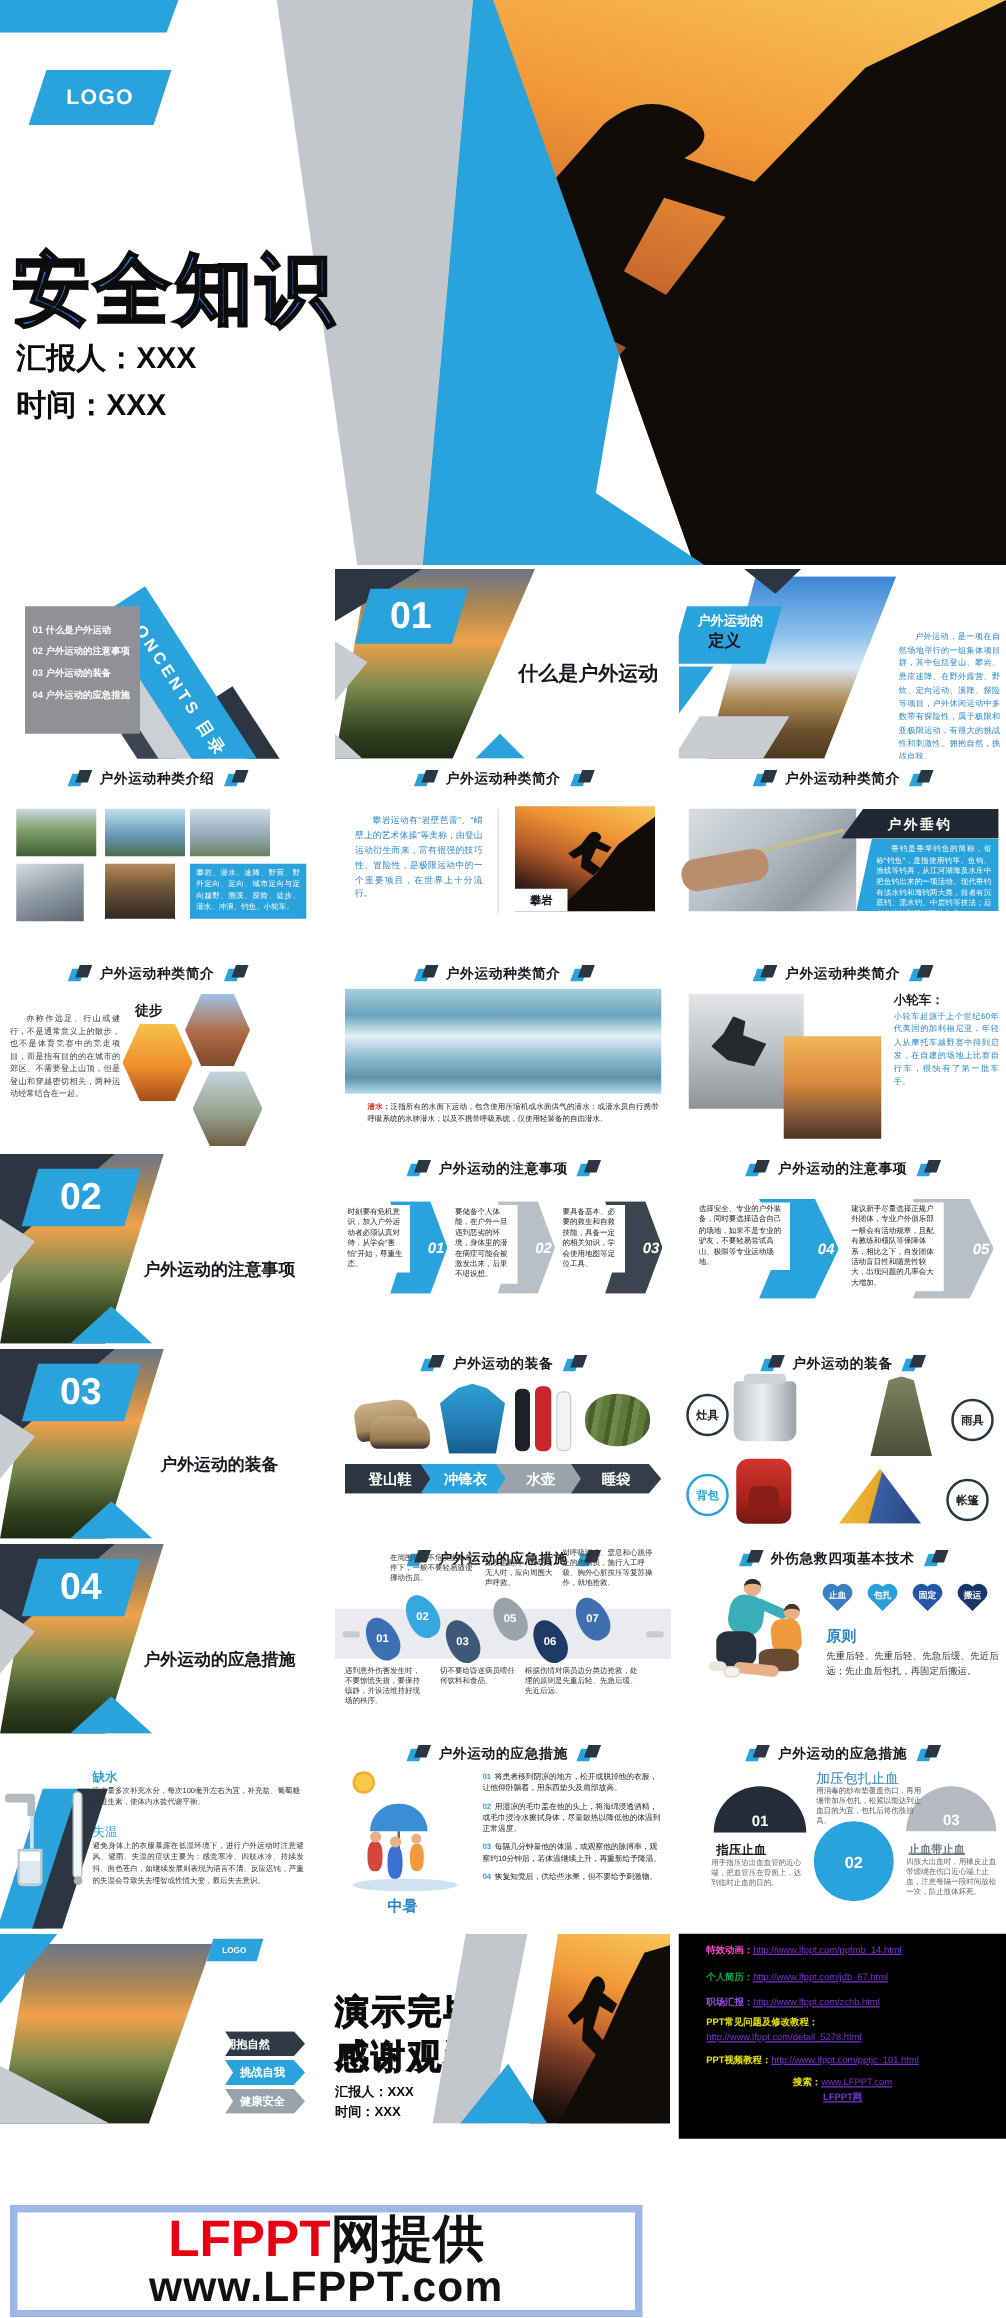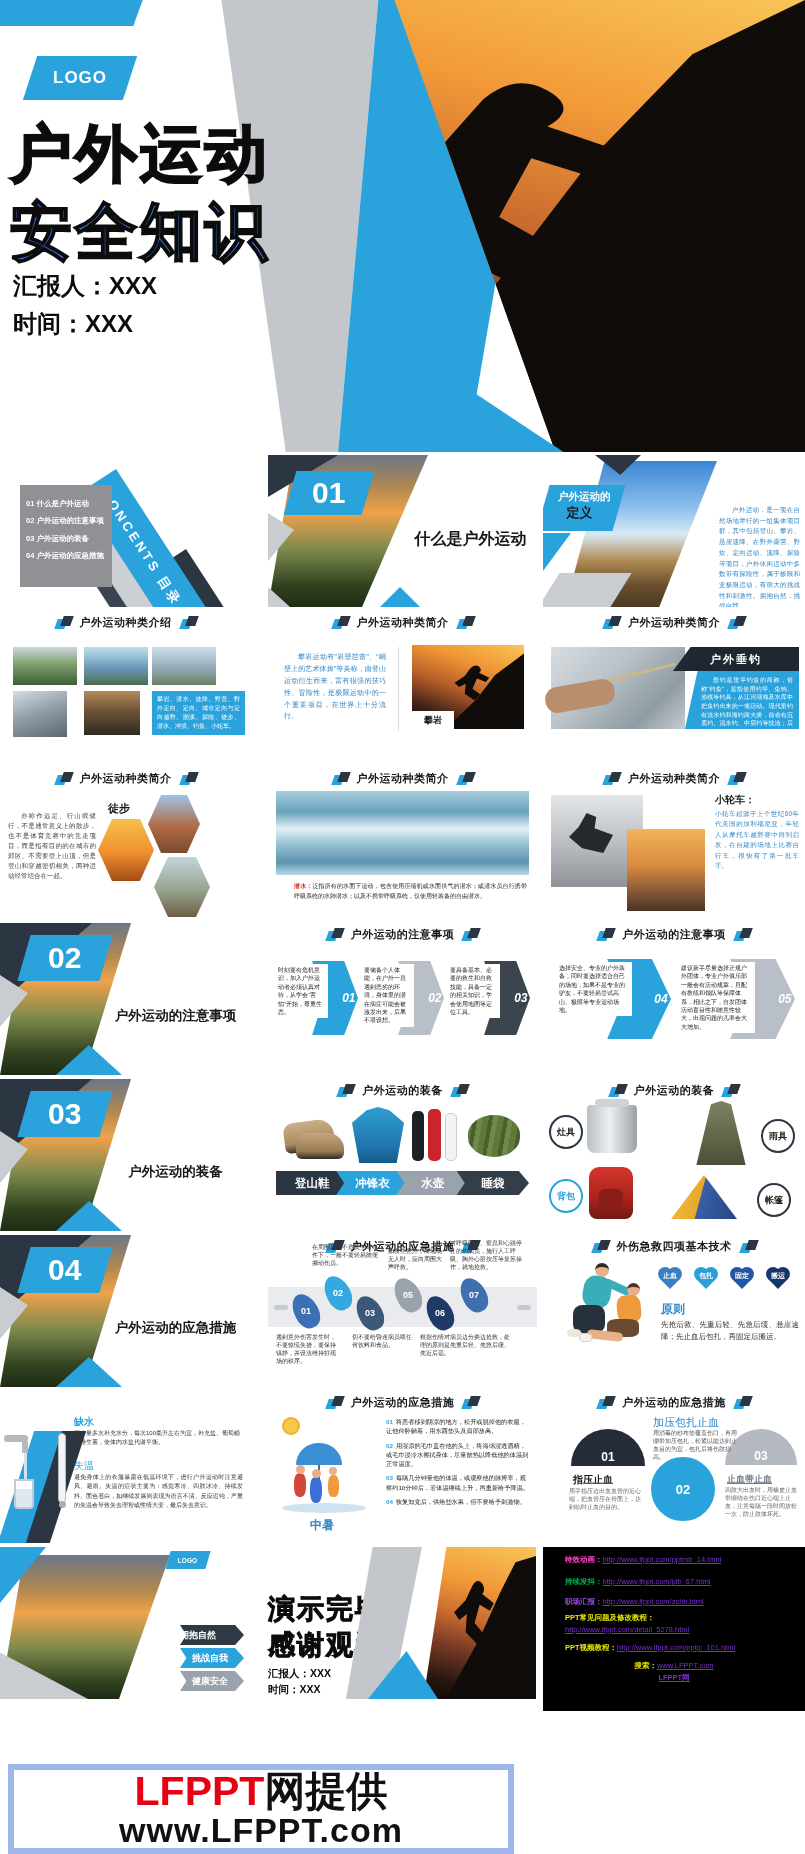--- a/index.html
+++ b/index.html
@@ -58,21 +58,20 @@
       <svg viewBox="0 0 100 100" preserveAspectRatio="none" style="position:absolute;inset:0;width:100%;height:100%">
         <path d="M100,0 L100,100 L42,100 L62,62 L74,34 L86,12 Z" fill="#0f0c09"></path>
         <path d="M60,22 q4,-6 8,-2 q4,4 0,8 l10,6 -3,6 -9,-5 -4,13 8,8 -5,8 -10,-9 1,-13 -7,5 -4,-6 10,-9 z" fill="#0f0c09"></path>
       </svg>
     </div>
     <div class="abs" style="left:-12px;top:0;width:150px;height:26px;background:#2aa3dc;transform:skewX(-20deg)"></div>
     <div class="abs" style="inset:0;clip-path:polygon(48% 74%,70% 100%,44% 100%);background:#2aa3dc"></div>
     <div class="abs" style="left:30px;top:56px;width:100px;height:44px;background:#2aa3dc;transform:skewX(-18deg);display:flex;align-items:center;justify-content:center">
       <span style="color:#fff;font-weight:bold;font-size:17px;letter-spacing:1px;transform:skewX(18deg)">LOGO</span>
     </div>
-    <div class="abs" style="left:10px;top:112px;font-size:62px;font-weight:900;letter-spacing:3px;color:#0c0c0c;-webkit-text-stroke:2px #0c0c0c">户外运动</div>
     <div class="abs" style="left:10px;top:190px;font-size:62px;font-weight:900;letter-spacing:3px;color:#3b82f6;-webkit-text-stroke:2px #0c0c0c">安全知识</div>
     <div class="abs" style="left:13px;top:270px;font-size:24px;font-weight:800;color:#0c0c0c">汇报人：XXX</div>
     <div class="abs" style="left:13px;top:308px;font-size:24px;font-weight:800;color:#0c0c0c">时间：XXX</div>
   </div>
 
   <div class="slide" style="left:0;top:455px;width:251px;height:152px">
     <div class="abs" style="left:85px;top:66px;width:170px;height:26px;background:#3b4450;transform:rotate(57deg);transform-origin:0 0"></div>
     <div class="abs" style="left:112px;top:74px;width:170px;height:30px;background:#ccd0d5;transform:rotate(57deg);transform-origin:0 0"></div>
     <div class="abs" style="left:186px;top:94px;width:110px;height:22px;background:#2b3642;transform:rotate(57deg);transform-origin:0 0"></div>
     <div class="abs" style="left:116px;top:14px;width:230px;height:44px;background:#2aa3dc;transform:rotate(57deg);transform-origin:0 0;display:flex;align-items:center;padding-left:12px">
@@ -472,21 +471,21 @@
       </div>
     <div class="heartw" style="left:184px;top:28px">
         <span class="hb" style="background:#2257a5"></span>
         <span class="hl">固定</span>
       </div>
     <div class="heartw" style="left:220px;top:28px">
         <span class="hb" style="background:#17376b"></span>
         <span class="hl">搬运</span>
       </div>
     <div class="abs" style="left:118px;top:66px;font-size:12px;font-weight:bold;color:#2e86c8">原则</div>
-    <div class="bodytxt" style="left:118px;right:6px;top:84px;font-size:7.5px;line-height:1.55;color:#333">先抢后救、先重后轻、先急后缓、悬崖速降；先止血后包扎，再固定后搬运。</div>
+    <div class="bodytxt" style="left:118px;right:6px;top:84px;font-size:7.5px;line-height:1.55;color:#333">先重后轻、先重后轻、先急后缓、先近后远；先止血后包扎，再固定后搬运。</div>
   </div>
 
   <div class="slide" style="left:0;top:1391px;width:251px;height:152px">
     <div class="abs" style="left:16px;top:40px;width:38px;height:112px;background:#2aa3dc;transform:skewX(-18deg)"></div>
     <div class="abs" style="left:44px;top:40px;width:24px;height:112px;background:#2b3642;transform:skewX(-18deg)"></div>
     <div class="abs" style="left:2px;top:44px;width:34px;height:76px">
       <div class="abs" style="left:2px;top:0;width:24px;height:7px;background:#b4bac0;border-radius:3px"></div>
       <div class="abs" style="left:20px;top:6px;width:6px;height:12px;background:#b4bac0"></div>
       <div class="abs" style="left:22px;top:18px;width:3px;height:26px;background:#cfe2ee"></div>
       <div class="abs" style="left:12px;top:44px;width:20px;height:30px;border:2px solid #c4cad0;border-radius:0 0 4px 4px;box-sizing:border-box;background:linear-gradient(180deg,#fff 30%,#dde8ef 30%)"></div>
@@ -587,21 +586,21 @@
       <svg viewBox="0 0 100 100" preserveAspectRatio="none" style="position:absolute;inset:0;width:100%;height:100%">
         <path d="M100,6 L100,100 L30,100 L56,60 L72,30 L84,10 Z" fill="#0f0c09"></path>
         <path d="M50,26 q4,-6 8,-2 q3,4 0,7 l9,6 -3,5 -8,-4 -4,12 7,7 -5,7 -9,-8 1,-12 -6,4 -4,-5 9,-8 z" fill="#0f0c09"></path>
       </svg>
     </div>
     <div class="abs" style="left:368px;top:104px;width:70px;height:48px;background:#2aa3dc;clip-path:polygon(0 100%,55% 0,100% 100%)"></div>
   </div>
 
   <div class="slide" style="left:543px;top:1547px;width:262px;height:164px;background:#000">
     <div class="lkline" style="top:8px"><span class="lbl-pink">特效动画：</span><span class="url">http://www.lfppt.com/pptmb_14.html</span></div>
-    <div class="lkline" style="top:30px"><span class="lbl-green">持续发抖：</span><span class="url">http://www.lfppt.com/jdb_67.html</span></div>
+    <div class="lkline" style="top:30px"><span class="lbl-green">个人简历：</span><span class="url">http://www.lfppt.com/jdb_67.html</span></div>
     <div class="lkline" style="top:50px"><span class="lbl-purple">职场汇报：</span><span class="url">http://www.lfppt.com/zchb.html</span></div>
     <div class="lkline" style="top:66px"><span class="lbl-yellow">PPT常见问题及修改教程：</span></div>
     <div class="lkline" style="top:78px"><span class="url">http://www.lfppt.com/detail_5278.html</span></div>
     <div class="lkline" style="top:96px"><span class="lbl-yellow">PPT视频教程：</span><span class="url">http://www.lfppt.com/pptjc_101.html</span></div>
     <div class="abs" style="left:0;right:0;top:114px;text-align:center;font-size:7.5px"><span class="lbl-yellow">搜索：</span><span class="url">www.LFPPT.com</span></div>
     <div class="abs" style="left:0;right:0;top:126px;text-align:center;font-size:7.5px"><span class="url" style="font-weight:bold">LFPPT网</span></div>
   </div>
 
   <div class="abs" style="left:8px;top:1764px;width:506px;height:90px;border:6px solid #9db7e8;background:#fff;box-sizing:border-box;display:flex;flex-direction:column;align-items:center;justify-content:flex-start">
     <div style="font-size:41px;font-weight:bold;line-height:1.05;white-space:nowrap">

